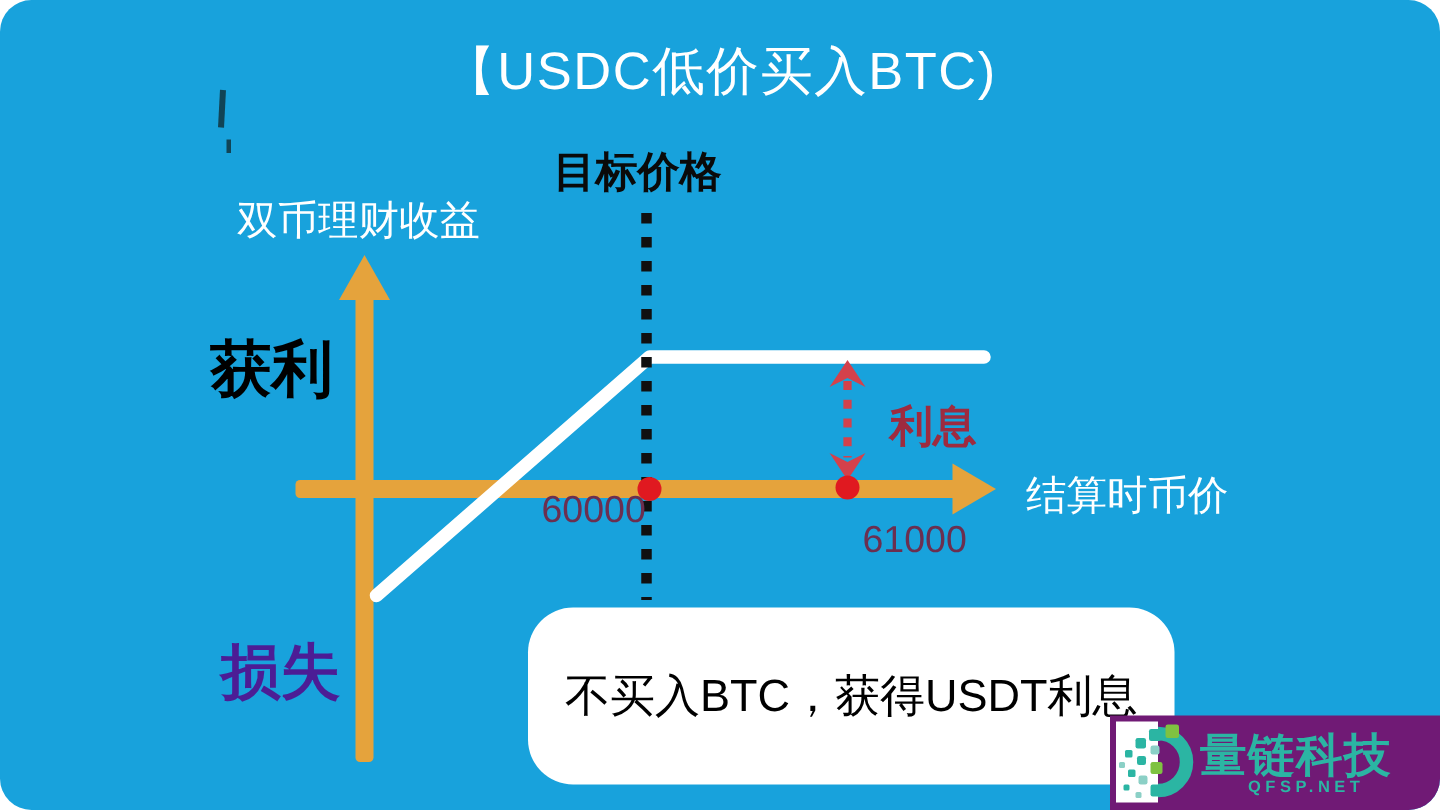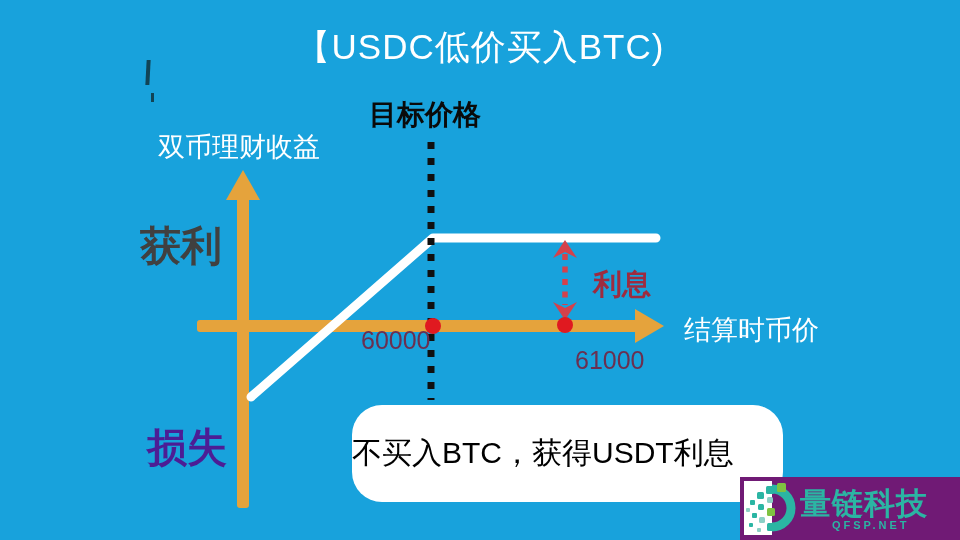--- a/index.html
+++ b/index.html
@@ -1,52 +1,52 @@
 <!DOCTYPE html>
 <html style="--background: #18A2DC; --axis-color: #E5A33C; --payoff-line-color: #FFFFFF; --dotted-line-color: #101010; --interest-arrow-color: #D4414B; --marker-dot-color: #E01920; --tick-text-color: #6B2F50; --interest-text-color: #9E2B3F; --bubble-bg: #FFFFFF; --bubble-text: #000000; --logo-teal: #2BB5A3; --logo-green: #7FC241;"><head>
 <meta charset="utf-8">
 <style>
   * { margin:0; padding:0; box-sizing:border-box; }
   html,body { width:960px; height:540px; overflow:hidden; }
   body { font-family:"Liberation Sans","DejaVu Sans",sans-serif; }
   #stage {
     position:relative; width:960px; height:540px;
-    background:var(--background,#18A2DC); overflow:hidden;
+    background:var(--background,#18A2DC); overflow:hidden;border-radius:21px;
   }
   .abs { position:absolute; }
   #title {
     left:0; right:0; top:24px; text-align:center;
     color:#fff; font-size:35px; font-weight:500; letter-spacing:1px;
   }
   #chart-svg { left:0; top:0; width:960px; height:540px; }
   .axis-shape { fill:var(--axis-color,#E5A33C); }
   .payoff-line { stroke:var(--payoff-line-color,#FFFFFF); stroke-width:9; fill:none;
                  stroke-linecap:round; stroke-linejoin:round; }
   .dotted-line { stroke:var(--dotted-line-color,#101010); stroke-width:7;
                  stroke-dasharray:7 9; fill:none; }
   .interest-dash { stroke:var(--interest-arrow-color,#D4414B); stroke-width:5.5;
                    stroke-dasharray:6 6.5; fill:none; }
   .interest-head { fill:var(--interest-arrow-color,#D4414B); }
   .marker-dot { fill:var(--marker-dot-color,#E01920); }
   .lbl { position:absolute; white-space:nowrap; }
   #label-y-axis   { left:158px; top:129px; color:#fff; font-size:27px; }
   #label-target   { left:369px; top:96px;  color:#0a0a0a; font-size:28px; font-weight:700; }
-  #label-profit   { left:140px; top:219px; color:#404040; font-size:41px; font-weight:700; }
+  #label-profit   { left:140px; top:219px; color:#000000; font-size:41px; font-weight:700; }
   #label-loss     { left:147px; top:420px; color:#4c1d95; font-size:40px; font-weight:700; }
   #label-line     { left:673px; top:223px; color:#fff; font-size:27px; }
   #label-x-axis   { left:684px; top:312px; color:#fff; font-size:27px; }
   #label-interest { left:593px; top:265px; color:var(--interest-text-color,#9E2B3F);
                     font-size:29px; font-weight:700; }
   .tick { color:var(--tick-text-color,#6B2F50); font-size:25px; font-weight:500; }
   #tick-60000 { left:361px; top:326px; }
   #tick-61000 { left:531px; top:346px;margin-left:44px; }
   #callout {
-    left:352px; top:405px; width:431px; height:97px;
+    left:352px; top:405px; width:431px; height:118px;
     background:var(--bubble-bg,#FFFFFF); border-radius:30px;
-    display:flex; align-items:center; 
+    display:flex; align-items:center; justify-content:center;
     color:var(--bubble-text,#000000); font-size:30px; font-weight:500;
   }
   #logo-plate {
     left:740px; top:477px; width:220px; height:63px;
     background:#701a75; display:flex; align-items:flex-start;
   }
   #logo-icon { position:absolute; left:4px; top:4px; }
   #logo-name {
     position:absolute; left:60px; top:6px;
     color:var(--logo-teal,#2BB5A3); font-size:31px; font-weight:700; letter-spacing:1px;

